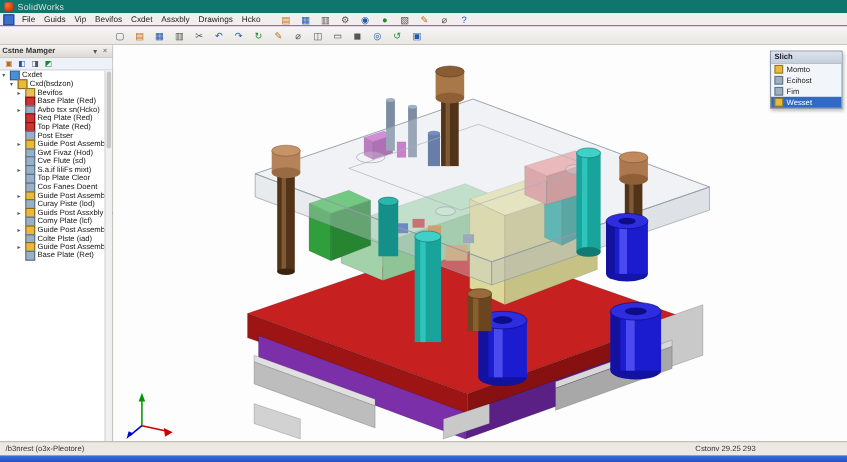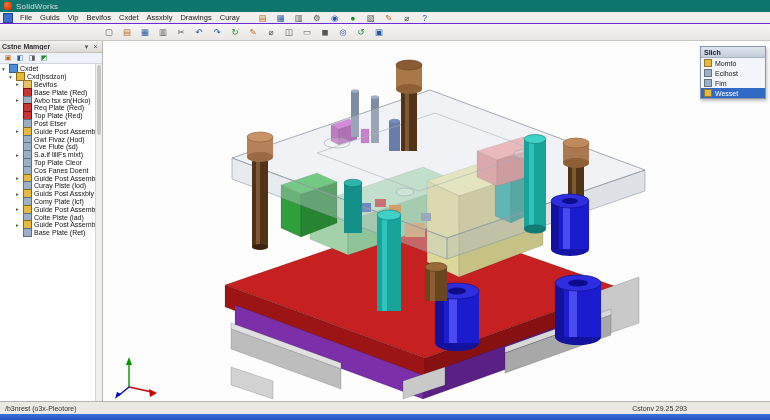--- a/index.html
+++ b/index.html
@@ -93,21 +93,21 @@
     <div class="app-ico"></div>
     <div style="display:flex">
 
     <span class="menu-item">File</span>
         <span class="menu-item">Guids</span>
         <span class="menu-item">Vip</span>
         <span class="menu-item">Bevifos</span>
         <span class="menu-item">Cxdet</span>
         <span class="menu-item">Assxbly</span>
         <span class="menu-item">Drawings</span>
-        <span class="menu-item">Curay</span>
+        <span class="menu-item">Hcko</span>
       </div>
     <div class="mb-icons">
 
     <span class="tbi t-or">▤</span>
         <span class="tbi t-blue">▦</span>
         <span class="tbi t-gray">▥</span>
         <span class="tbi t-gray">⚙</span>
         <span class="tbi t-blue">◉</span>
         <span class="tbi t-green">●</span>
         <span class="tbi t-gray">▧</span>

